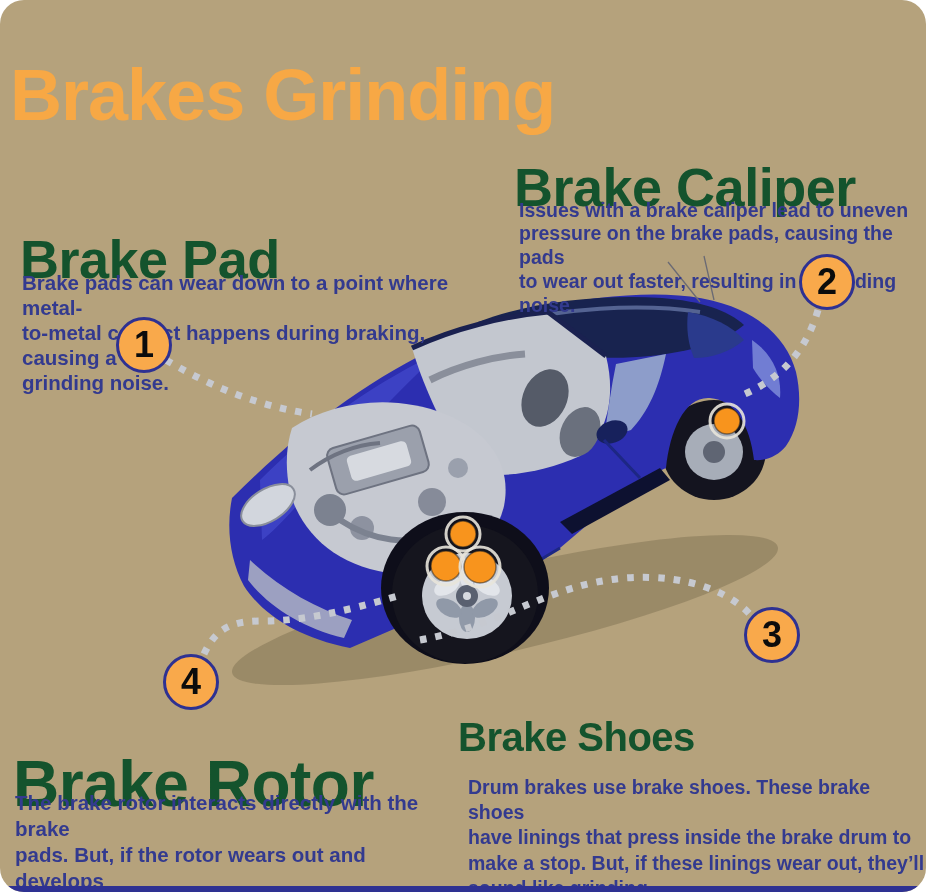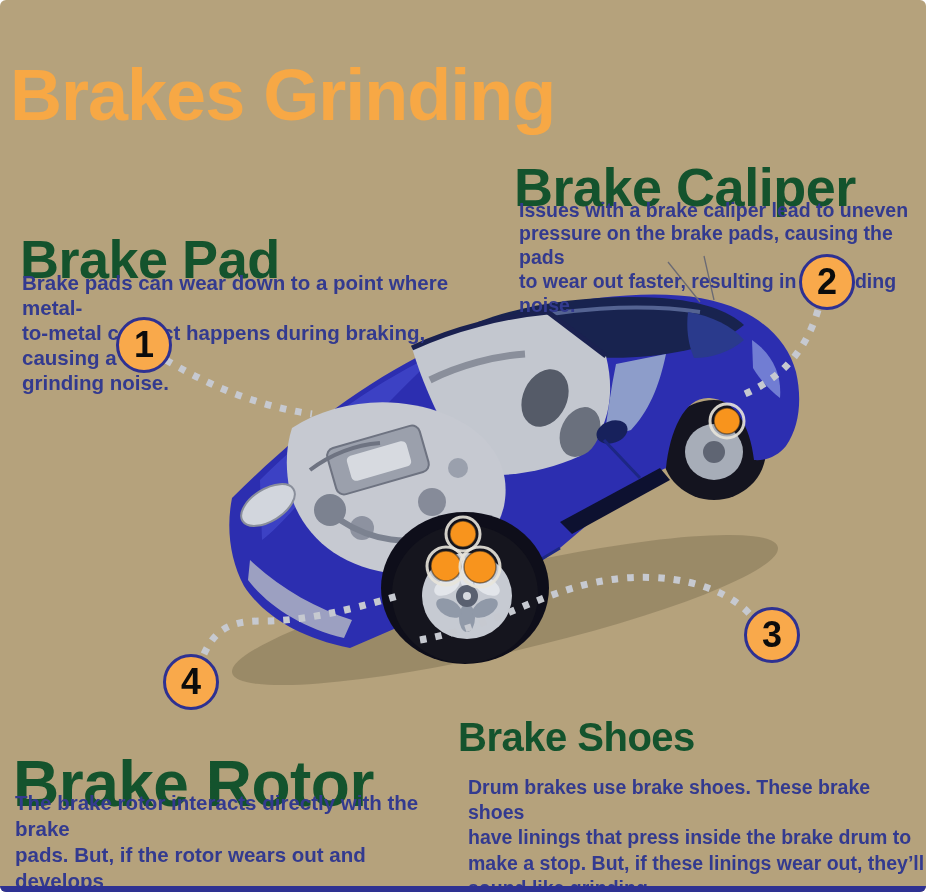--- a/index.html
+++ b/index.html
@@ -1,19 +1,19 @@
 <!DOCTYPE html>
 <html><head>
 <meta charset="utf-8">
 <style>
   html,body{margin:0;padding:0;background:#ffffff;}
   body{font-family:"Liberation Sans", sans-serif;}
   .canvas{
     position:relative;width:926px;height:892px;margin:0 auto;
-    background:#b5a27c;border-radius:6px;overflow:hidden;
+    background:#b5a27c;border-radius:24px;overflow:hidden;
   }
   .bottom-bar{position:absolute;left:0;right:0;bottom:0;height:6px;background:#2e3192;}
   .main-title{
     position:absolute;left:10px;top:6px;width:900px;
     font-size:72px;font-weight:700;letter-spacing:-1px;color:#f7a845;line-height:1.15;
   }
   .intro{
     position:absolute;left:22px;top:99px;width:490px;
     font-size:23px;font-weight:700;line-height:1.2;color:#b5bac6;
     text-shadow:1px 1px 0 #79808f,-1px -1px 0 #79808f,1px -1px 0 #79808f,-1px 1px 0 #79808f;

